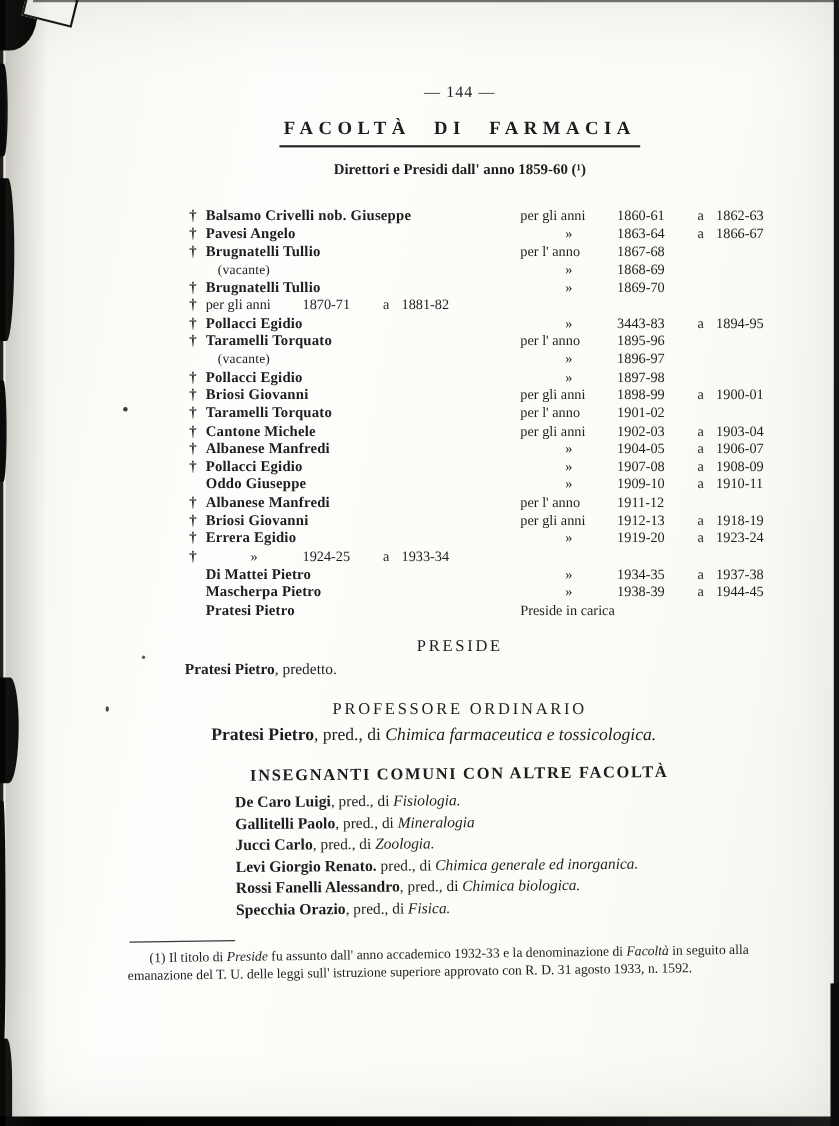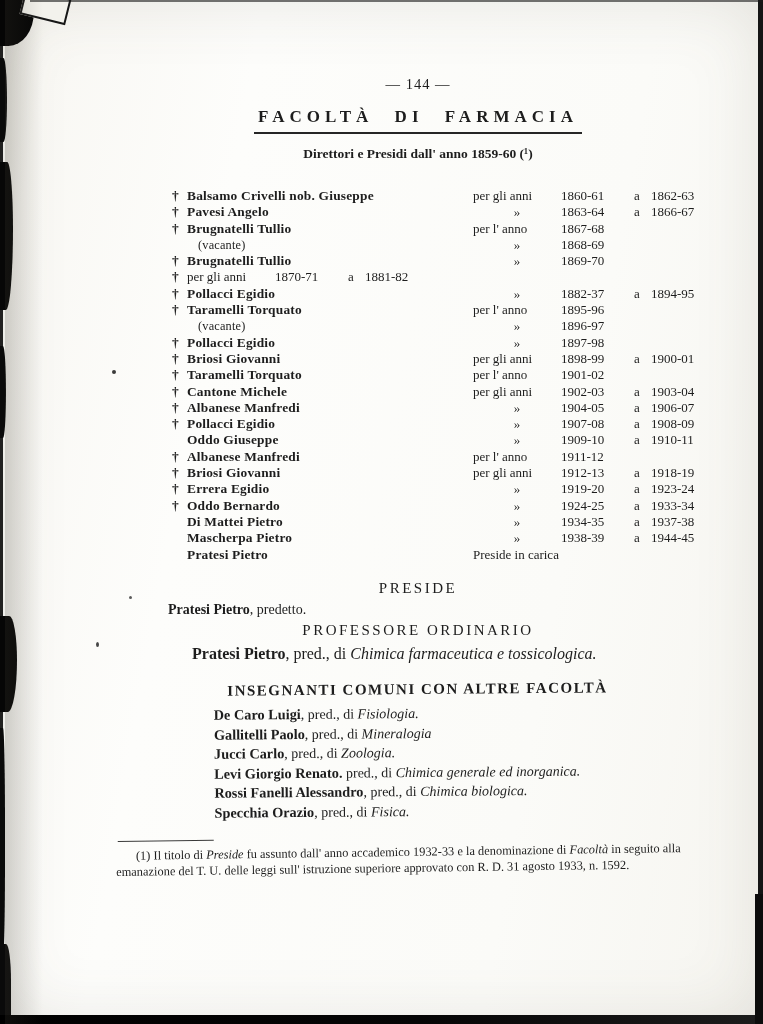--- a/index.html
+++ b/index.html
@@ -54,21 +54,21 @@
   .dir-name   { width:286px; font-weight:bold; letter-spacing:0.2px; flex:none; }
   .dir-name.vacante { font-weight:normal; font-size:12.3px; padding-left:11px; }
   .dir-period { width:88px; font-size:13px; flex:none; }
   .dir-period.ditto { text-align:center; }
   .dir-year   { width:62px; font-size:13px; flex:none; }
   .dir-conj   { width:28px; text-align:center; font-size:13px; flex:none; }
   .dir-note   { font-size:13px; }
 
   .section-heading { text-align:center; font-size:15px; letter-spacing:2.5px; }
   .h-preside    { margin-top:17px; }
-  .h-professore { margin-top:4px; }
+  .h-professore { margin-top:19px; }
 
   .preside-line   { margin-top:5px; margin-left:52px; font-size:14px; }
   .professore-line{ margin-top:6px; margin-left:76px; font-size:16px; }
 
   .bold   { font-weight:bold; }
   .italic { font-style:italic; }
 
   .lower { transform:rotate(-0.5deg); transform-origin:center; }
   .insegnanti-heading { margin-top:18px; text-align:center; font-weight:bold; font-size:15px; letter-spacing:1.5px; }
   .insegnanti-list { margin-top:6px; margin-left:98px; }
@@ -157,21 +157,21 @@
           <span class="dir-dagger">†</span>
           <span class="dir-period">per gli anni</span>
           <span class="dir-year">1870-71</span>
           <span class="dir-conj">a</span>
           <span class="dir-year">1881-82</span>
         </div>
         <div class="dir-row">
           <span class="dir-dagger">†</span>
           <span class="dir-name">Pollacci Egidio</span>
           <span class="dir-period ditto">»</span>
-          <span class="dir-year">1882-37</span>
+          <span class="dir-year">3443-83</span>
           <span class="dir-conj">a</span>
           <span class="dir-year">1894-95</span>
         </div>
         <div class="dir-row">
           <span class="dir-dagger">†</span>
           <span class="dir-name">Taramelli Torquato</span>
           <span class="dir-period">per l' anno</span>
           <span class="dir-year">1895-96</span>
           <span class="dir-conj"></span>
           <span class="dir-year"></span>
@@ -259,21 +259,20 @@
         <div class="dir-row">
           <span class="dir-dagger">†</span>
           <span class="dir-name">Errera Egidio</span>
           <span class="dir-period ditto">»</span>
           <span class="dir-year">1919-20</span>
           <span class="dir-conj">a</span>
           <span class="dir-year">1923-24</span>
         </div>
         <div class="dir-row">
           <span class="dir-dagger">†</span>
-          <span class="dir-name">Oddo Bernardo</span>
           <span class="dir-period ditto">»</span>
           <span class="dir-year">1924-25</span>
           <span class="dir-conj">a</span>
           <span class="dir-year">1933-34</span>
         </div>
         <div class="dir-row">
           <span class="dir-dagger"></span>
           <span class="dir-name">Di Mattei Pietro</span>
           <span class="dir-period ditto">»</span>
           <span class="dir-year">1934-35</span>

